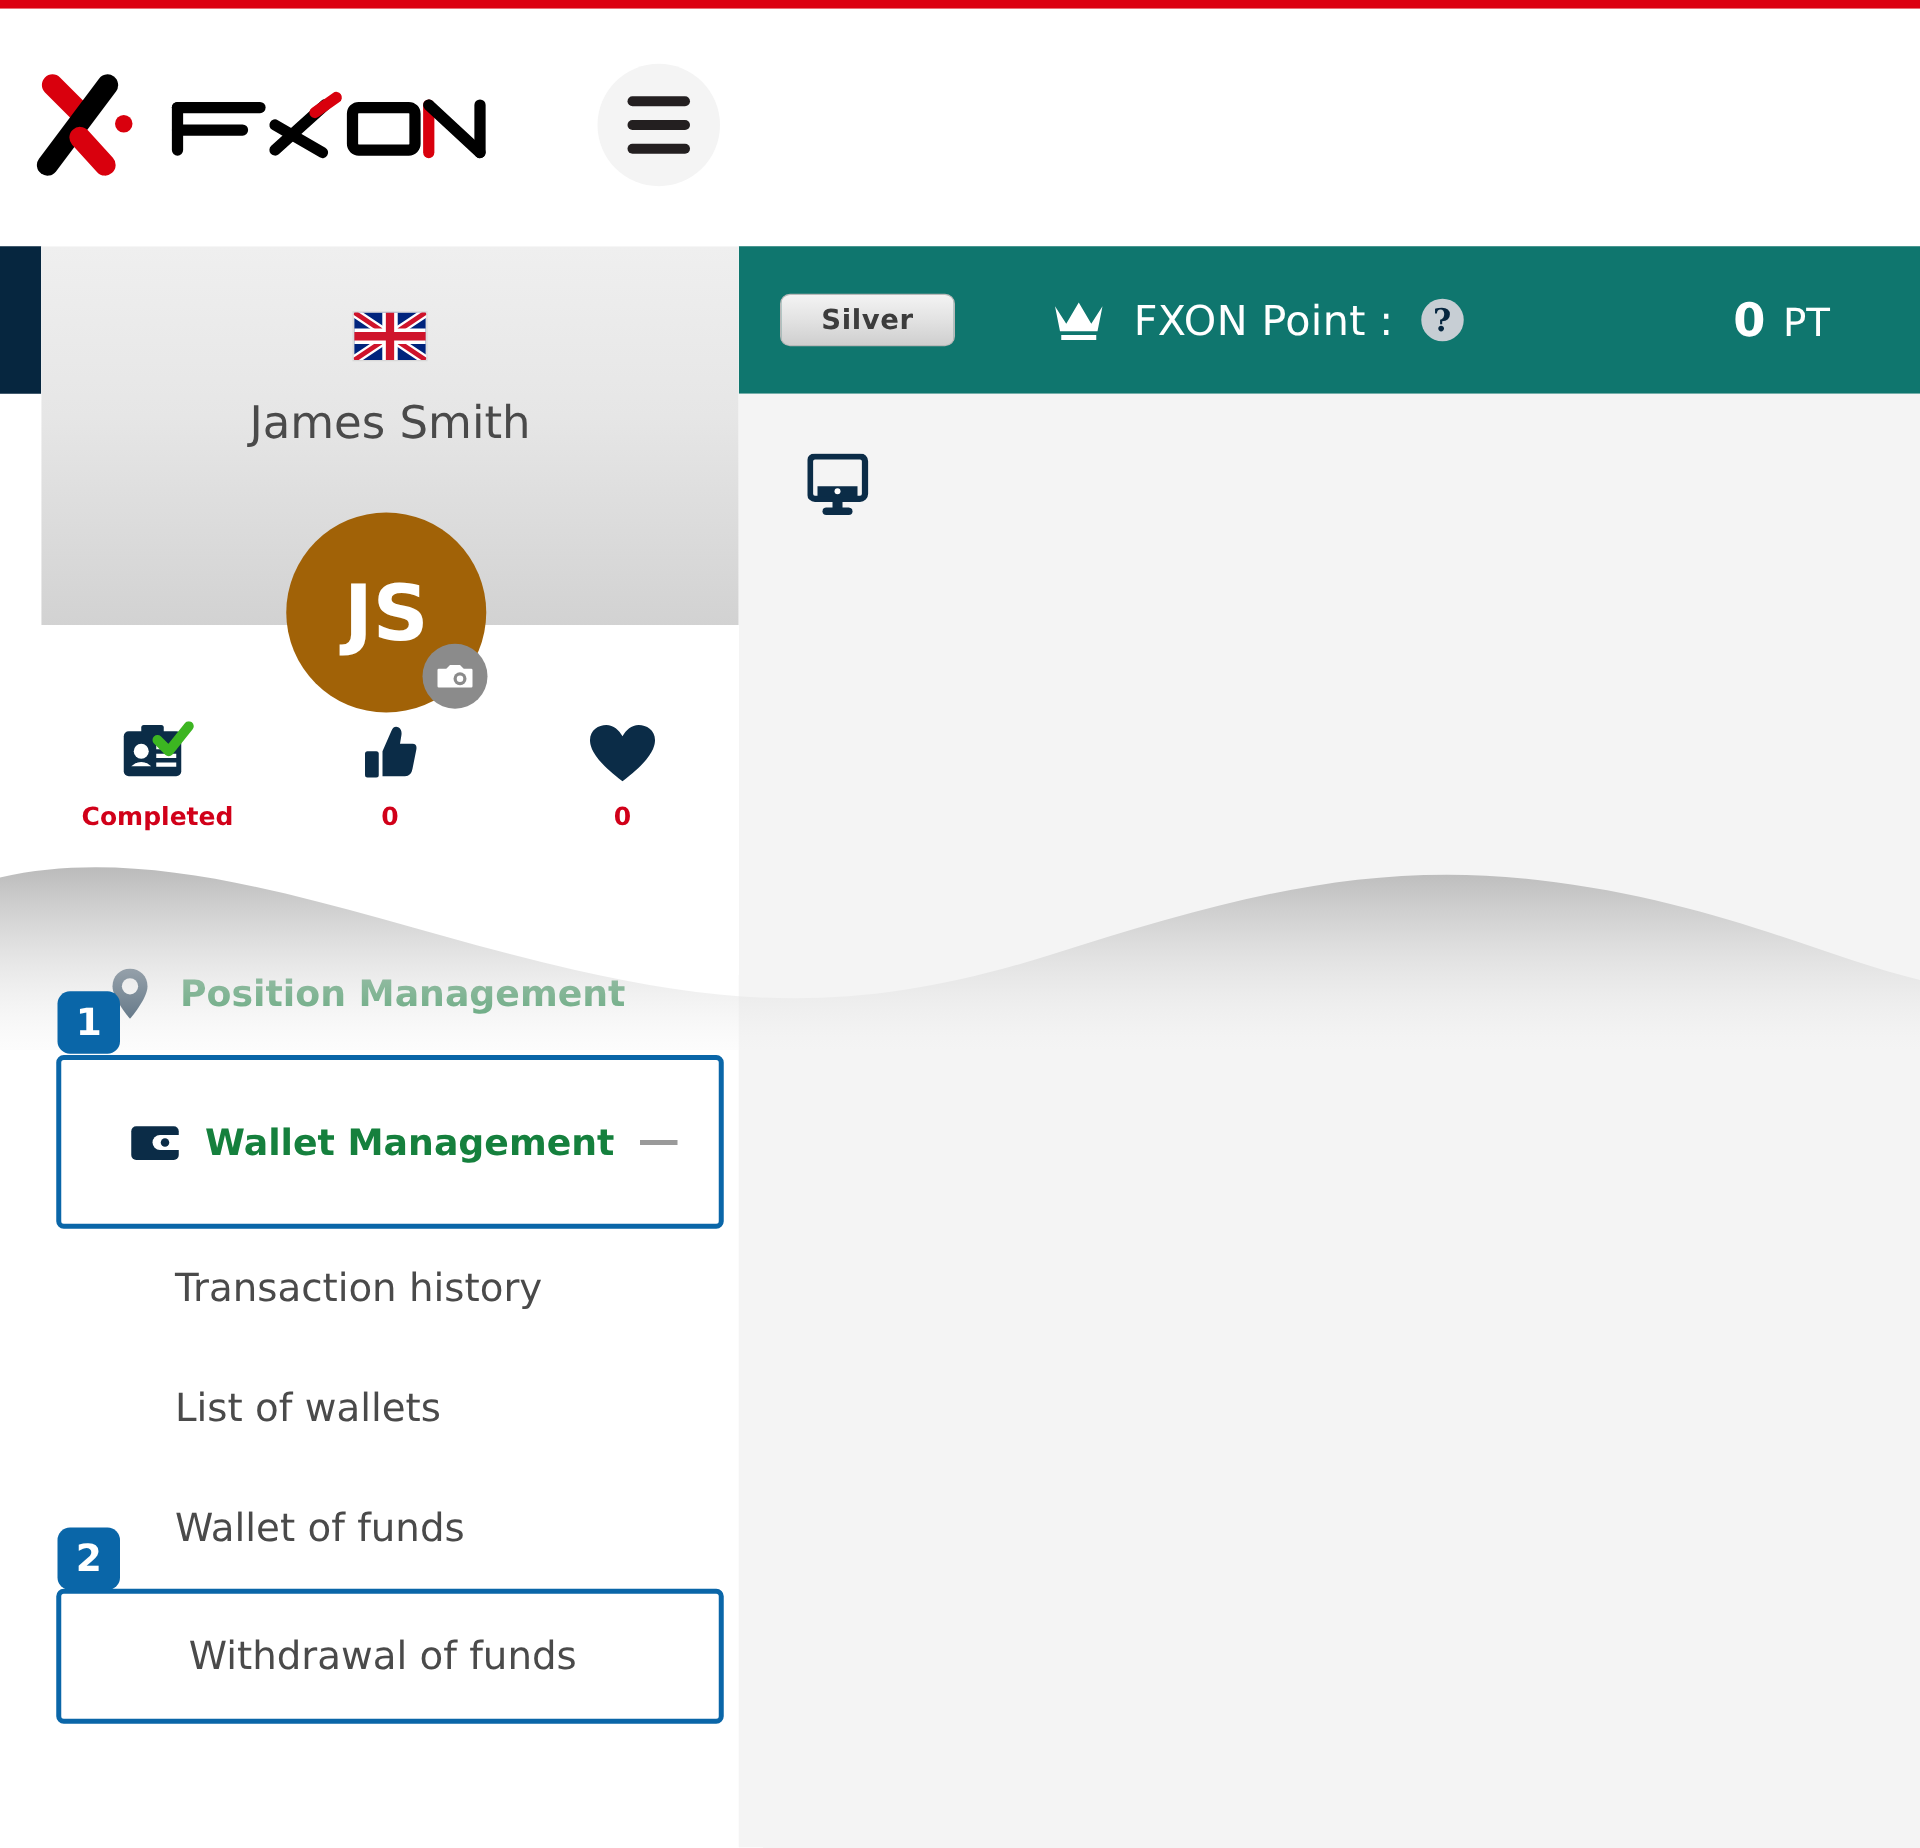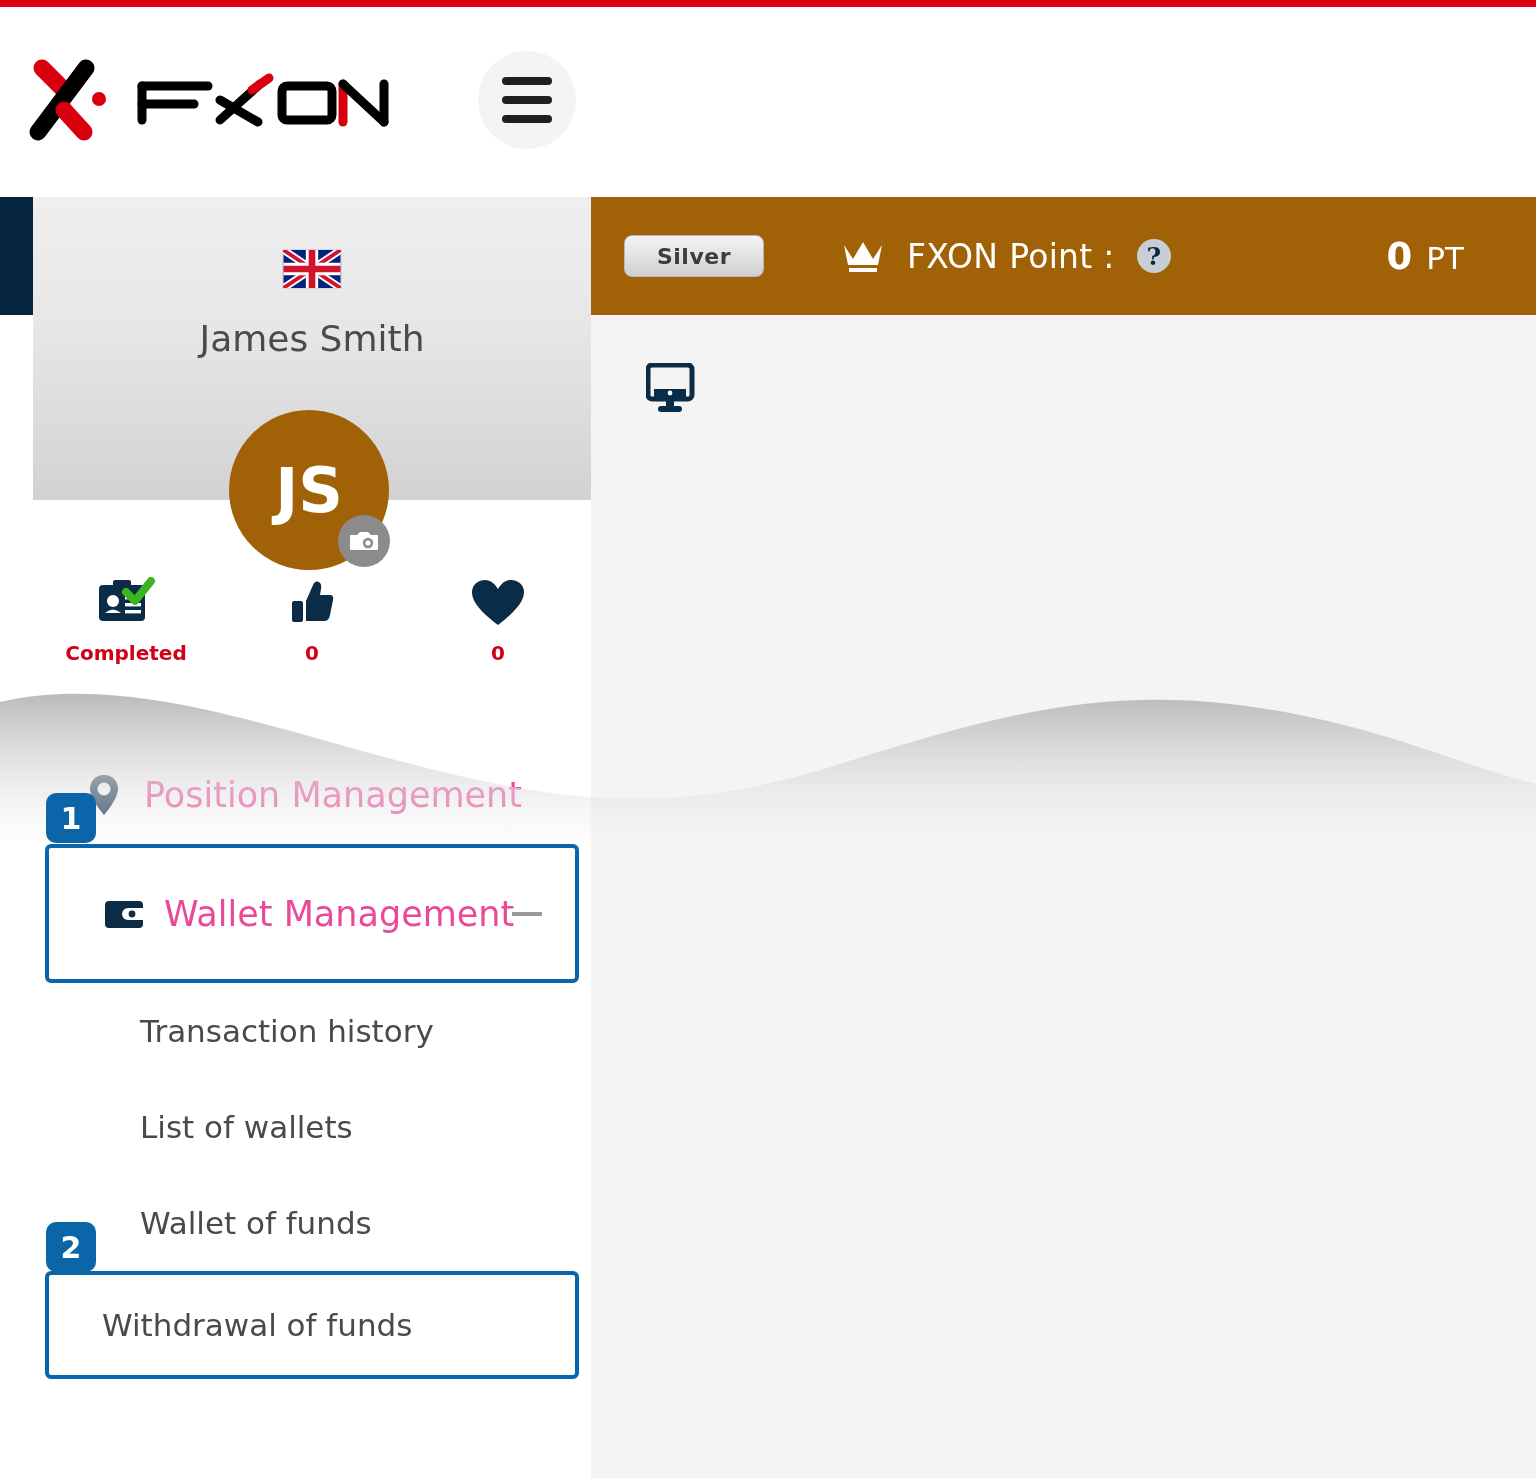--- a/index.html
+++ b/index.html
@@ -48,21 +48,21 @@
 
   
   .navy-left {
     position: absolute; left: 0; top: 197px;
     width: 33px; height: 118px;
     background: #06263f;
   }
   .topbar {
     position: absolute; left: 591px; top: 197px;
     width: 945px; height: 118px;
-    background: #a16207;
+    background: #0f766e;
     display: flex; align-items: center;
   }
   .silver-badge {
     margin-left: 33px;
     width: 140px; height: 42px; border-radius: 8px;
     background: linear-gradient(180deg, #f3f3f3 0%, #e3e3e3 48%, #cfcfcf 100%);
     border: 1px solid #b9b9b9;
     display: flex; align-items: center; justify-content: center;
     font-size: 22px; font-weight: bold; color: #3c3c3c;
     letter-spacing: .5px;
@@ -139,36 +139,36 @@
     position: relative; height: 98px;
     display: flex; align-items: center;
     padding-left: 55px; cursor: pointer;
   }
   .menu-row.boxed {
     border: 4px solid #0a66a8; border-radius: 6px;
     margin: 0 12px; width: 534px; height: 139px;
     background: #ffffff;
   }
   .menu-icon { width: 44px; flex: none; display: flex; align-items: center; justify-content: flex-start; }
-  .menu-label { font-size: 35px; color: #ec4899; margin-left: 12px; }
+  .menu-label { font-size: 29px; color: #15803d; margin-left: 12px; font-weight: bold; }
   .menu-row.boxed .menu-label { margin-left: 16px; }
   .collapse-dash {
     position: absolute; right: 33px; top: 50%;
     transform: translateY(-50%);
     width: 30px; height: 4px; background: #9a9a9a;
   }
   .submenu-row {
     position: relative; height: 96px;
     display: flex; align-items: center;
     padding-left: 107px; cursor: pointer;
   }
   .submenu-row.boxed {
     border: 4px solid #0a66a8; border-radius: 6px;
     margin: 0 12px; width: 534px; height: 108px;
-    padding-left: 53px; background: #ffffff;
+    padding-left: 102px; background: #ffffff;
   }
   .submenu-label { font-size: 31px; color: #4a4a4a; }
 
   
   .step-badge {
     position: absolute; width: 50px; height: 50px;
     border-radius: 10px; background: #0a66a8;
     display: flex; align-items: center; justify-content: center;
     color: #ffffff; font-size: 30px; font-weight: bold;
     z-index: 20;

